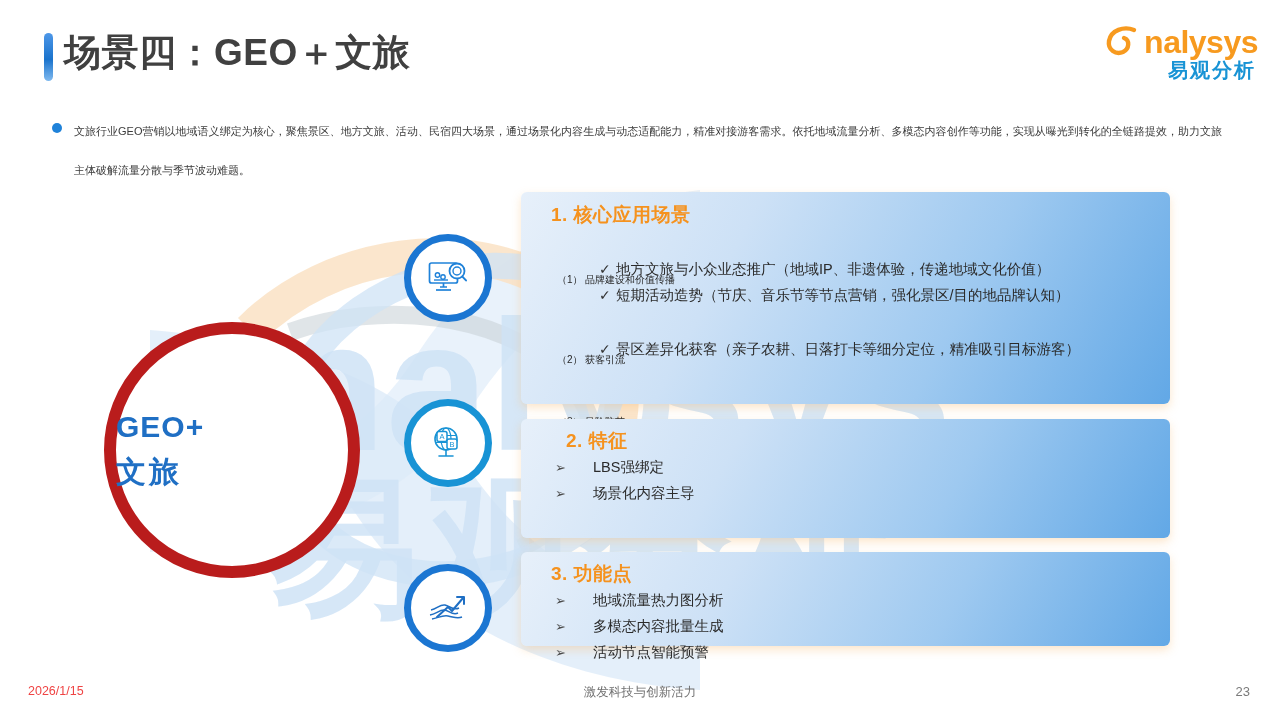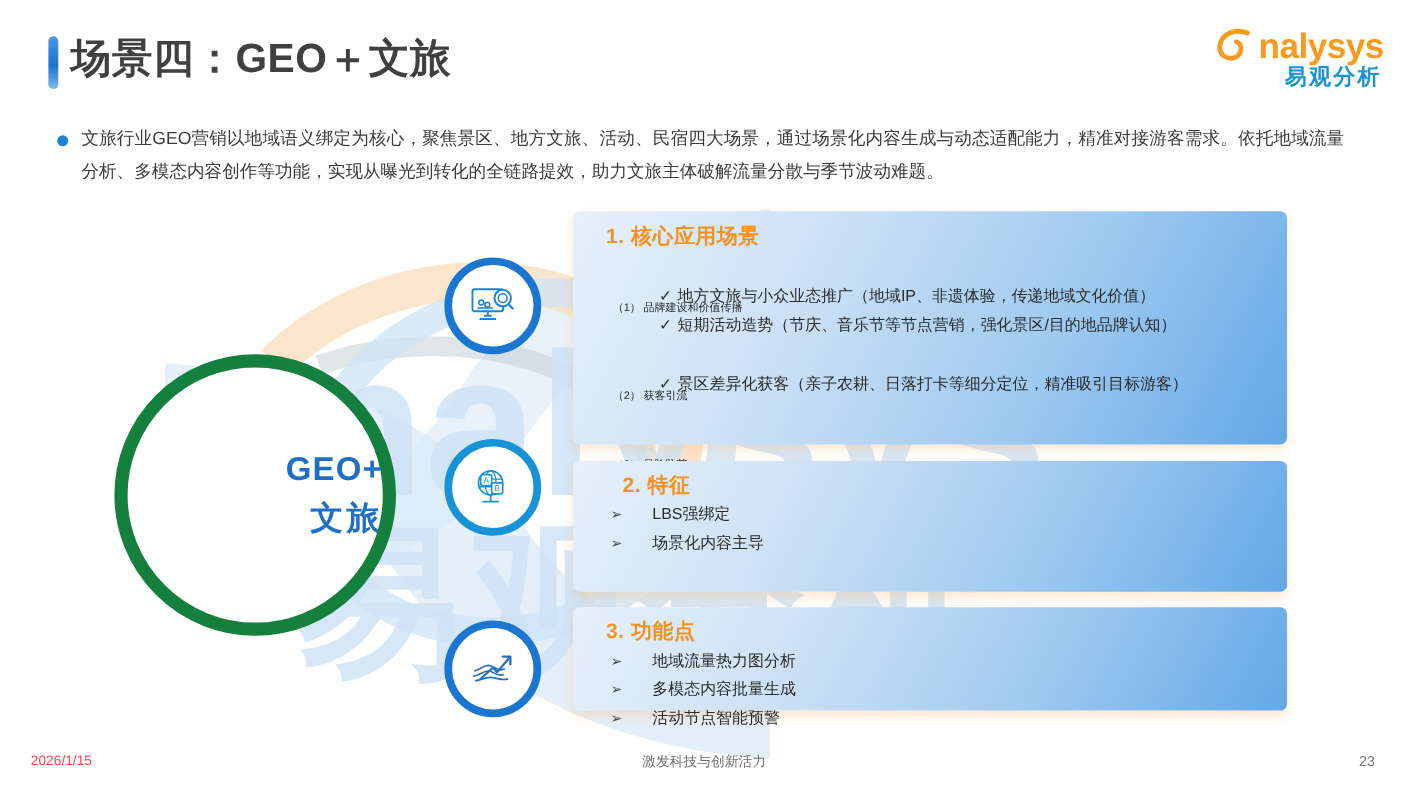--- a/index.html
+++ b/index.html
@@ -71,36 +71,36 @@
     position: absolute;
     left: 52px; top: 123px;
     width: 10px; height: 10px;
     border-radius: 50%;
     background: #1f82d9;
   }
   .intro-text {
     position: absolute;
     left: 74px; top: 112px;
     width: 1148px;
-    font-size: 16px;
-    line-height: 30px;
+    font-size: 11px;
+    line-height: 39px;
     color: #3b3b3b;
     text-align: justify;
   }
 
   
   .main-circle {
     position: absolute;
     left: 104px; top: 322px;
     width: 256px; height: 256px;
     border-radius: 50%;
-    border: 12px solid #15803d;
+    border: 12px solid #b91c1c;
     background: #ffffff;
     display: flex; flex-direction: column;
-    align-items: flex-end; justify-content: center;
+    align-items: flex-start; justify-content: center;
   }
   .main-circle .l1 {
     font-size: 30px; font-weight: bold; color: #1f6fc4;
     letter-spacing: 1px; line-height: 44px;
   }
   .main-circle .l2 {
     font-size: 30px; font-weight: bold; color: #1f6fc4;
     letter-spacing: 3px; line-height: 46px;
   }
 

